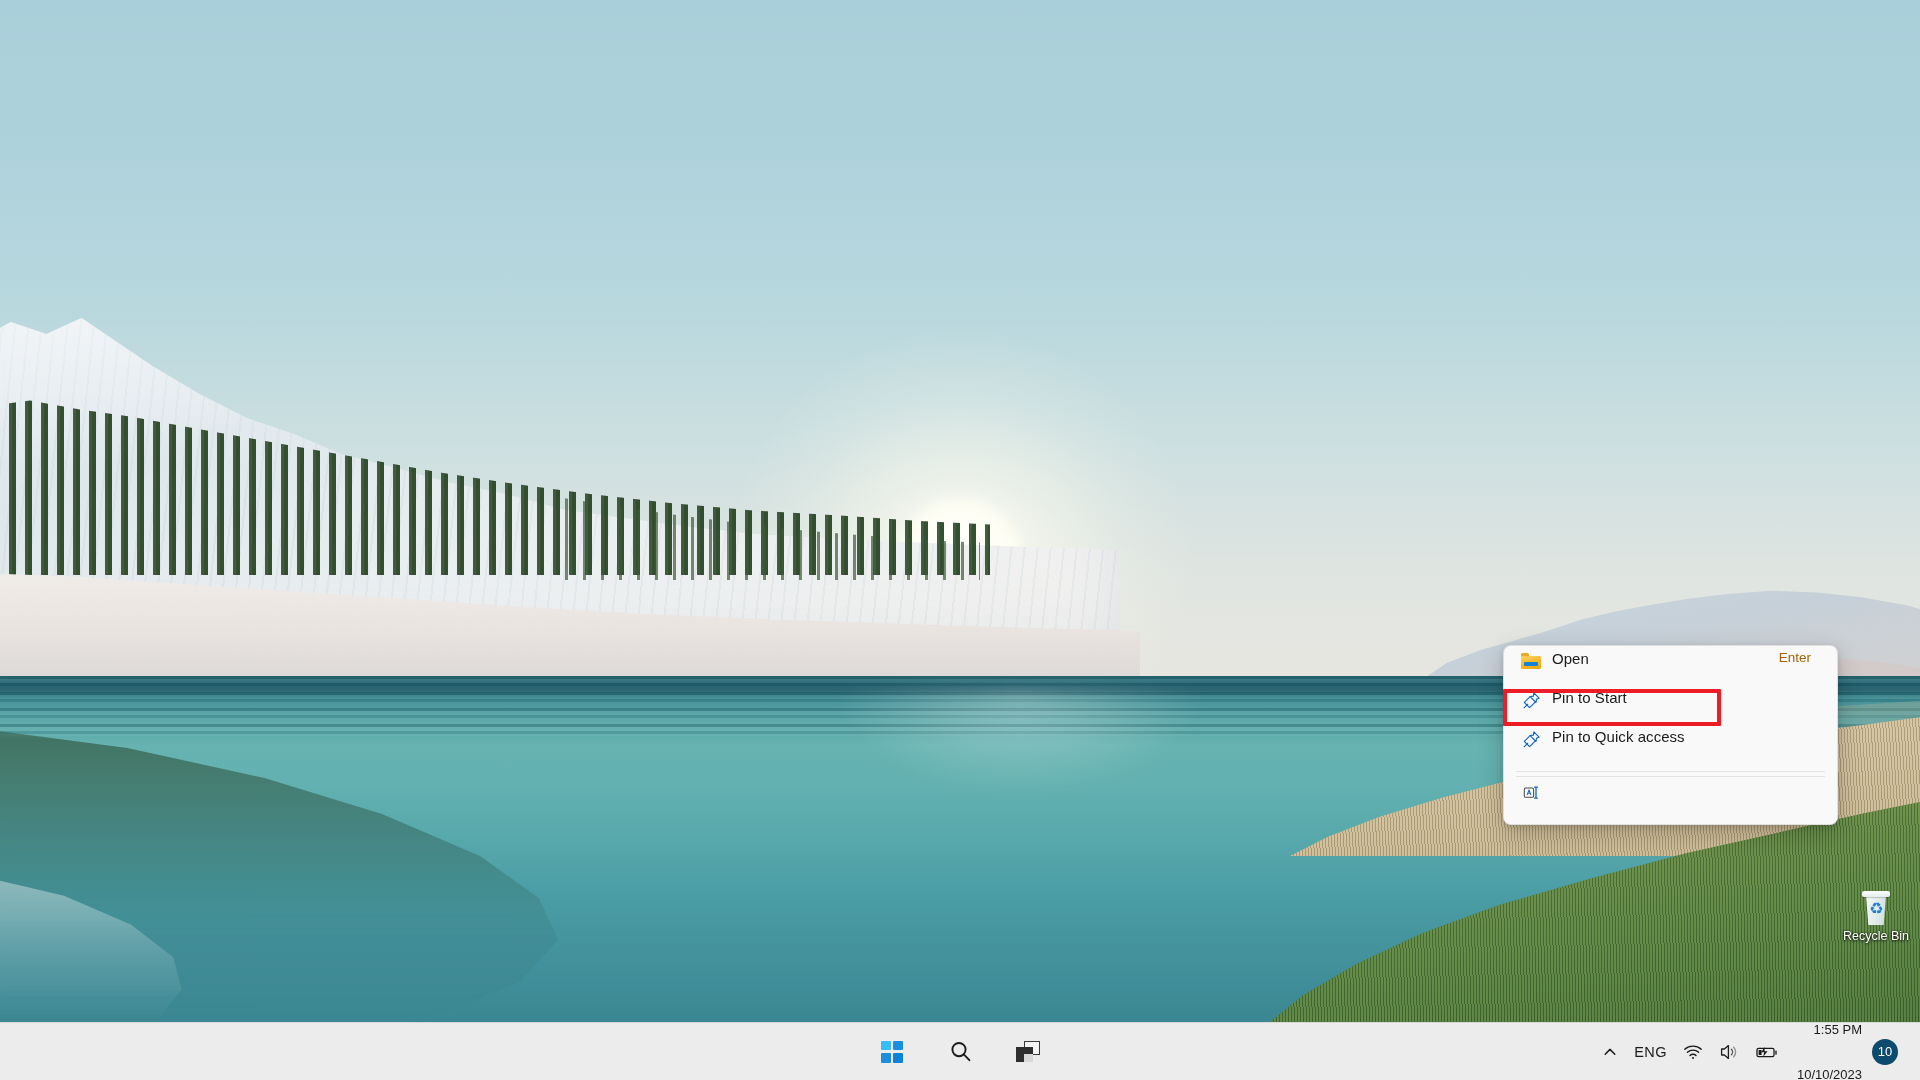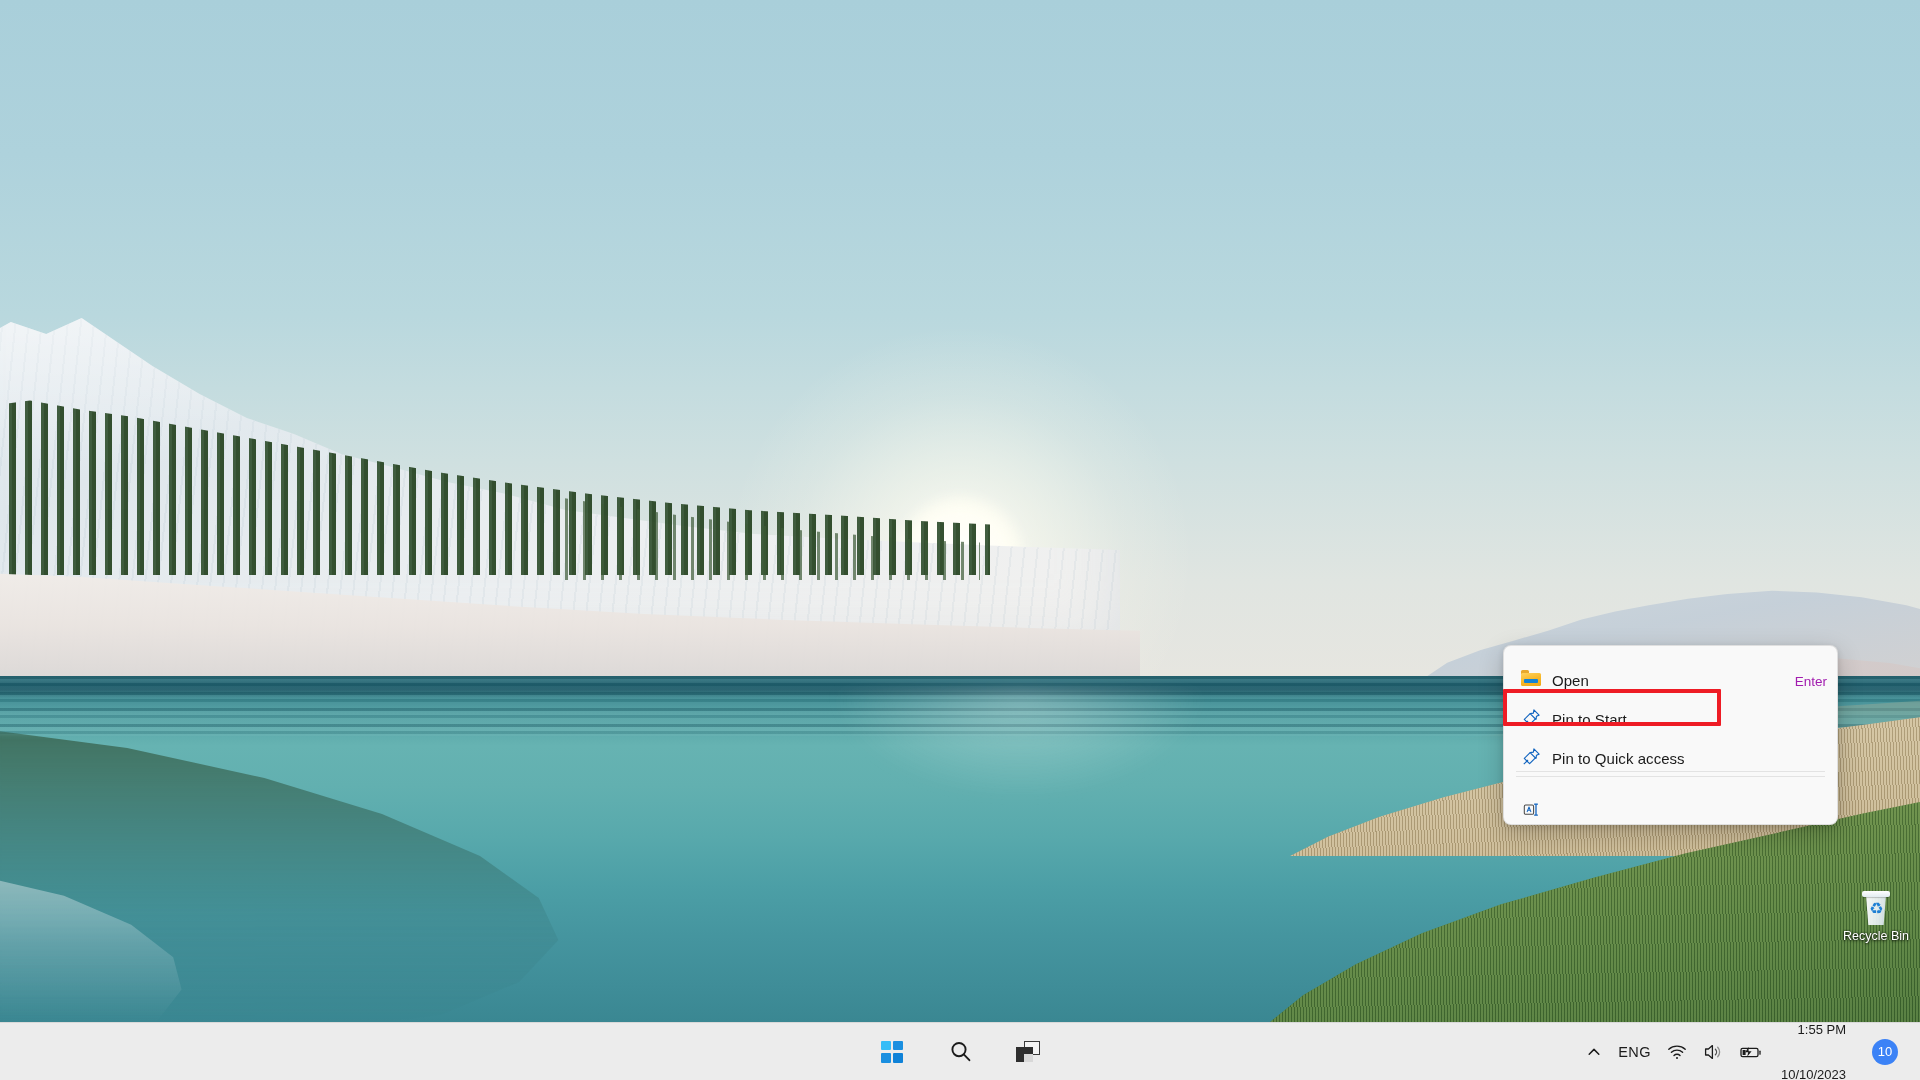--- a/index.html
+++ b/index.html
@@ -177,30 +177,30 @@
     position:absolute; left:1503px; top:645px; width:335px;
     background:#f9f9f9;
     border:1px solid rgba(0,0,0,0.10);
     border-radius:8px;
     box-shadow:0 8px 26px rgba(0,0,0,0.20), 0 2px 6px rgba(0,0,0,0.12);
     padding:4px 0 4px 0;
     font-size:15px; color:#1b1b1b;
     overflow:hidden;
   }
   .menu-item {
-    display:flex; align-items:flex-end; height:39px;
-    padding:0 10px 0 14px; cursor:default; position:relative;
+    display:flex; align-items:flex-start; height:39px;
+    padding:0 26px 0 14px; cursor:default; position:relative;
   }
   .mi-icon {
     width:26px; min-width:26px; height:22px;
     display:flex; align-items:center; justify-content:center;
     margin-right:8px;
   }
   .mi-label { flex:1; font-size:15px; letter-spacing:.05px; color:#1b1b1b; }
-  .mi-accel { font-size:13.5px; color:#a21caf; padding-left:12px; }
+  .mi-accel { font-size:13.5px; color:#a16207; padding-left:12px; }
   .menu-sep {
     height:1px; background:rgba(0,0,0,0.085);
     margin:4px 12px;
   }
   
   #highlight-box {
     position:absolute; left:1503px; top:689px; width:218px; height:37px;
     border:4px solid #ee1c25; border-radius:1px;
     pointer-events:none;
   }
@@ -270,23 +270,23 @@
     height:44px; border-radius:5px; cursor:default; padding:0 8px;
   }
   #tray-lang { font-size:14.5px; color:#1b1b1b; letter-spacing:.4px; }
   #tray-clock {
     display:flex; flex-direction:column; align-items:flex-end;
     justify-content:center; line-height:17px; font-size:13px;
     color:#1b1b1b; padding:0 10px; height:44px; border-radius:5px;gap:28px;
   }
   #notif-badge {
     width:26px; height:26px; border-radius:50%;
-    background:#3b82f6; color:#fff; font-size:13px;
+    background:#0c4a6e; color:#fff; font-size:13px;
     display:flex; align-items:center; justify-content:center;
-    margin-left:16px; margin-right:6px;
+    margin-left:0; margin-right:6px;
   }
 </style>
 </head>
 <body>
 
 <div id="wallpaper">
   <div class="sky"></div>
   <div class="sun"></div>
   <div class="massif"></div>
   <div class="massif-hi"></div>

